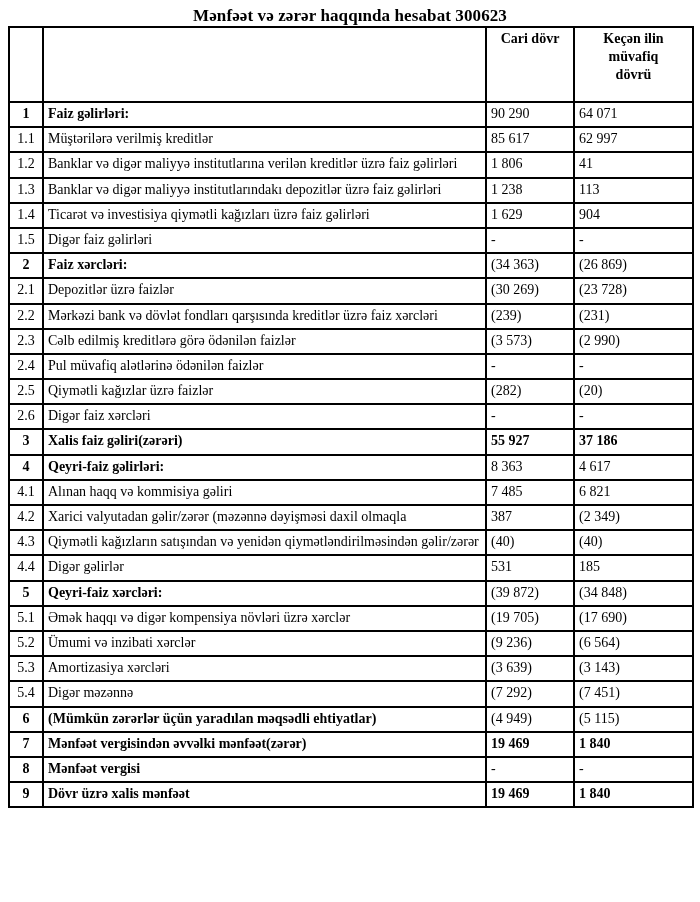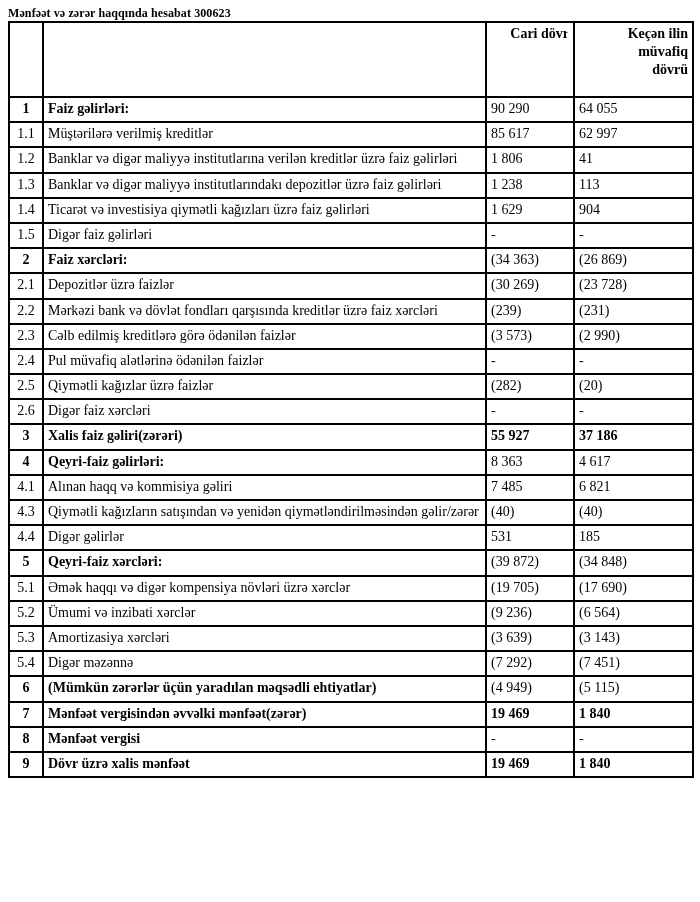--- a/index.html
+++ b/index.html
@@ -12,23 +12,23 @@
     color: #000000;
     -webkit-font-smoothing: antialiased;
   }
   .page {
     width: 684px;
     margin: 0 auto;
     padding-top: 6px;
     box-sizing: border-box;
   }
   .doc-title {
-    font-size: 12px;
-    font-weight: bold;
-    text-align: left;
+    font-size: 17px;
+    font-weight: bold;
+    text-align: center;
     margin: 0;
     letter-spacing: 0.1px;
   }
   .unit-note {
     text-align: right;
     font-weight: bold;
     font-size: 14.5px;
     margin: 15px 0 2px 0;
     padding-right: 2px;
   }
@@ -48,27 +48,27 @@
     overflow: hidden;
     word-wrap: break-word;
   }
   thead th {
     height: 68px;
     font-weight: bold;
     box-sizing: content-box;
   }
   th.h-current {
     font-size: 15px;
-    text-align: right;
+    text-align: center;
     padding: 5px 2px 0 8px;
     border-radius: 23px;
   }
   th.h-previous {
     font-size: 11.5px;
-    text-align: right;
+    text-align: center;
     line-height: 1.4;
     padding-top: 4px;
   }
   th.h-previous .narrow {
     display: inline-block;
     max-width: 78px;
   }
   td.num {
     text-align: center;
     padding-left: 1px;
@@ -108,21 +108,21 @@
         <th class="h-previous">
           <span class="narrow">Keçən ilin müvafiq dövrü</span>
         </th>
       </tr>
     </thead>
     <tbody>
         <tr>
           <td class="num bold">1</td>
           <td class="label bold">Faiz gəlirləri:</td>
           <td class="val">90 290</td>
-          <td class="val">64 055</td>
+          <td class="val">64 071</td>
         </tr>
         <tr>
           <td class="num">1.1</td>
           <td class="label">Müştərilərə verilmiş kreditlər</td>
           <td class="val">85 617</td>
           <td class="val">62 997</td>
         </tr>
         <tr>
           <td class="num">1.2</td>
           <td class="label">Banklar və digər maliyyə institutlarına verilən kreditlər üzrə faiz gəlirləri</td>
@@ -201,20 +201,26 @@
           <td class="val">8 363</td>
           <td class="val">4 617</td>
         </tr>
         <tr>
           <td class="num">4.1</td>
           <td class="label">Alınan haqq və kommisiya gəliri</td>
           <td class="val">7 485</td>
           <td class="val">6 821</td>
         </tr>
         <tr>
+          <td class="num">4.2</td>
+          <td class="label">Xarici valyutadan gəlir/zərər (məzənnə dəyişməsi daxil olmaqla</td>
+          <td class="val">387</td>
+          <td class="val">(2 349)</td>
+        </tr>
+        <tr>
           <td class="num">4.3</td>
           <td class="label">Qiymətli kağızların satışından və yenidən qiymətləndirilməsindən gəlir/zərər</td>
           <td class="val">(40)</td>
           <td class="val">(40)</td>
         </tr>
         <tr>
           <td class="num">4.4</td>
           <td class="label">Digər gəlirlər</td>
           <td class="val">531</td>
           <td class="val">185</td>

